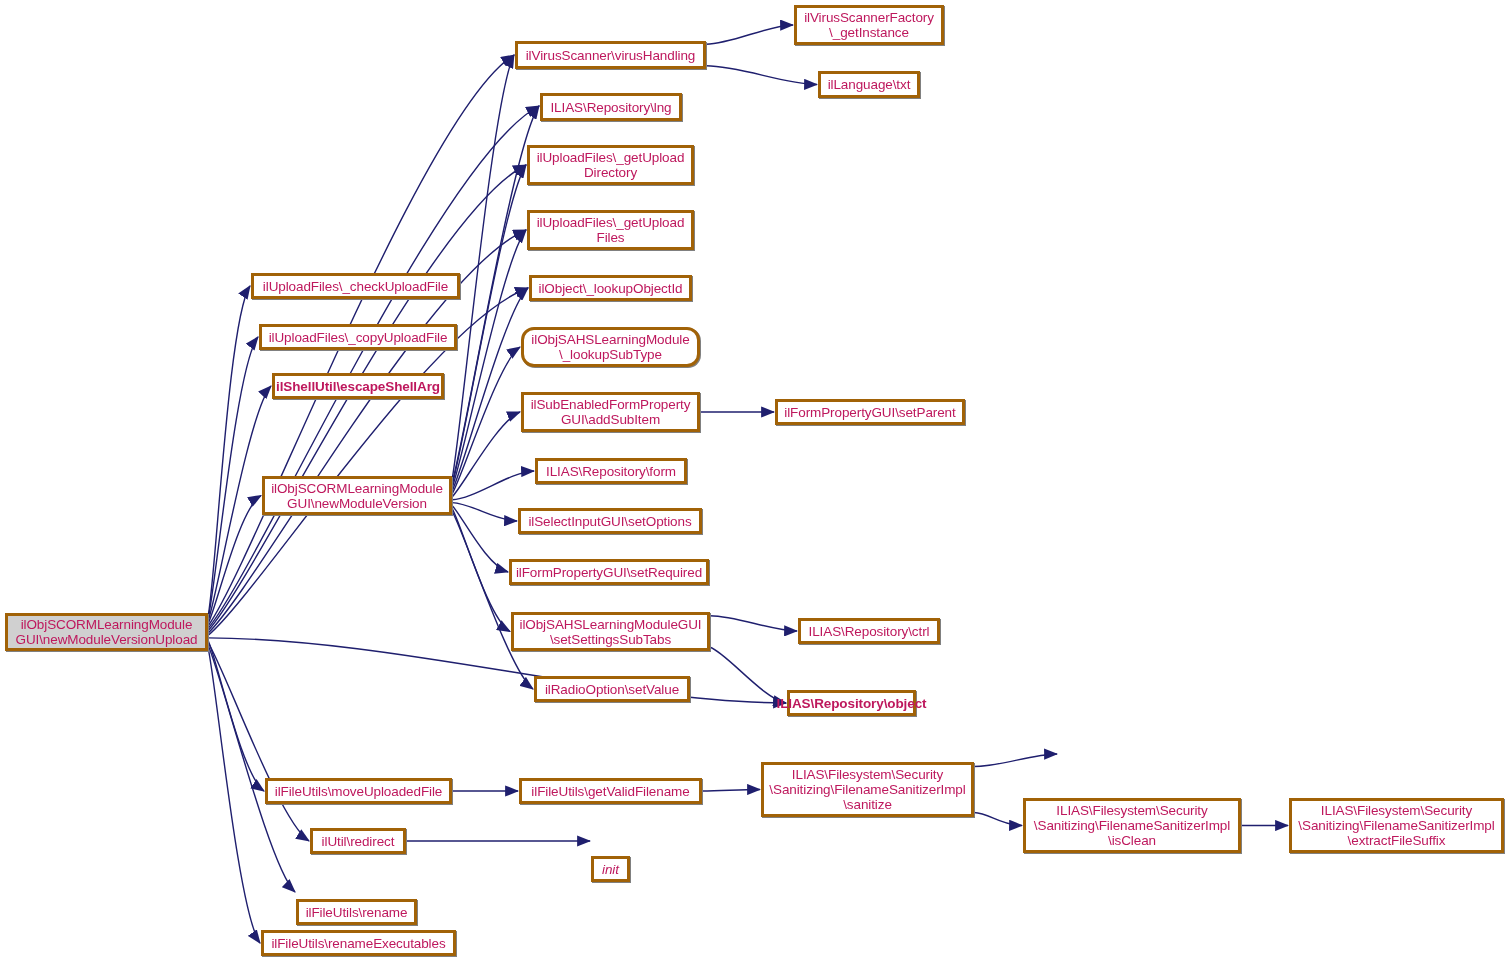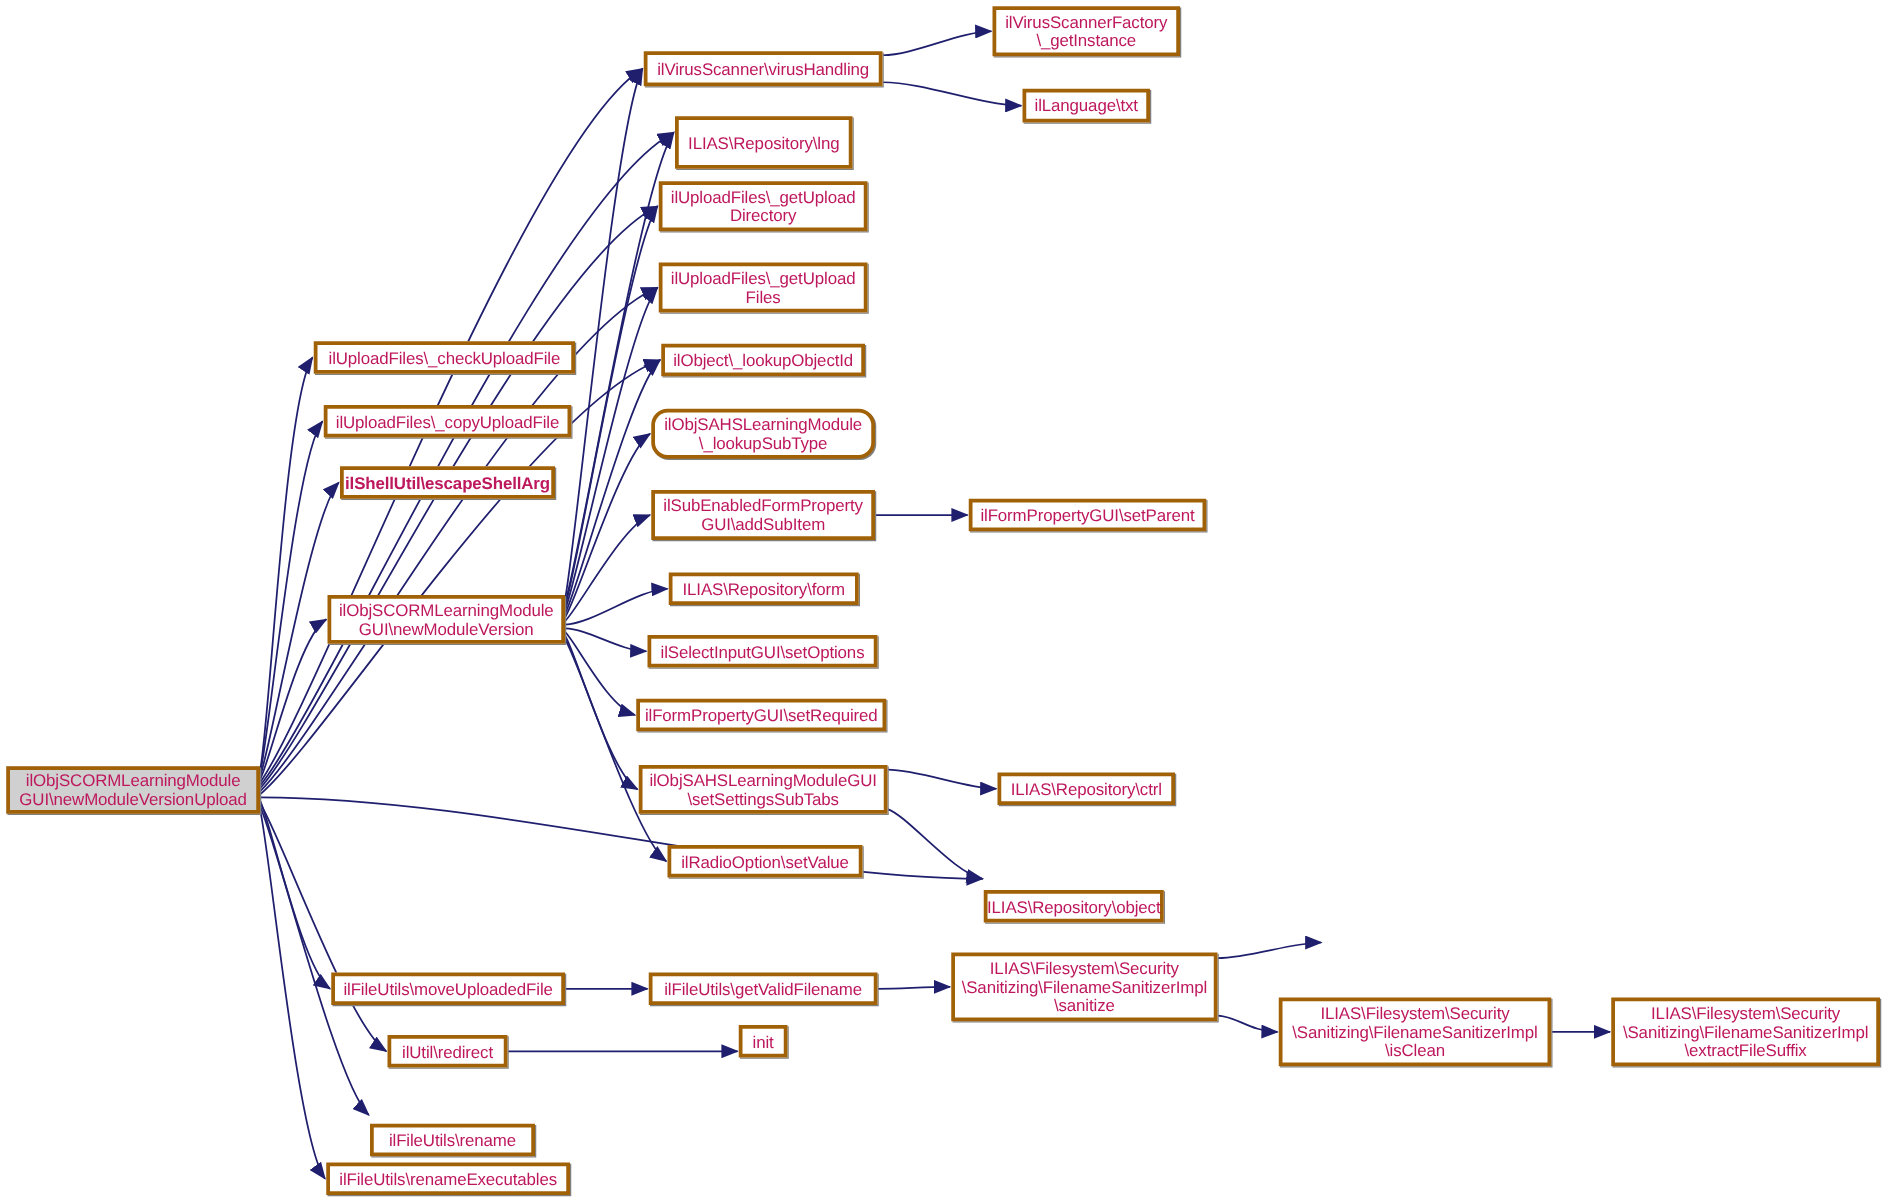--- a/index.html
+++ b/index.html
@@ -97,47 +97,47 @@
 GUI\newModuleVersionUpload</div>
     <div class="node" style="left: 251px; top: 273px; width: 209px; height: 26px;">ilUploadFiles\_checkUploadFile</div>
     <div class="node" style="left: 259px; top: 324px; width: 198px; height: 26px;">ilUploadFiles\_copyUploadFile</div>
     <div class="node" style="left: 272px; top: 373px; width: 172px; height: 26px; font-weight: bold;">ilShellUtil\escapeShellArg</div>
     <div class="node" style="left: 262px; top: 476px; width: 190px; height: 39px;">ilObjSCORMLearningModule
 GUI\newModuleVersion</div>
     <div class="node" style="left: 515px; top: 41px; width: 191px; height: 28px;">ilVirusScanner\virusHandling</div>
     <div class="node" style="left: 794px; top: 5px; width: 150px; height: 40px;">ilVirusScannerFactory
 \_getInstance</div>
     <div class="node" style="left: 818px; top: 71px; width: 102px; height: 27px;">ilLanguage\txt</div>
-    <div class="node" style="left: 540px; top: 93px; width: 142px; height: 42px;">ILIAS\Repository\lng</div>
+    <div class="node" style="left: 540px; top: 93px; width: 142px; height: 28px;">ILIAS\Repository\lng</div>
     <div class="node" style="left: 527px; top: 145px; width: 167px; height: 40px;">ilUploadFiles\_getUpload
 Directory</div>
     <div class="node" style="left: 527px; top: 210px; width: 167px; height: 40px;">ilUploadFiles\_getUpload
 Files</div>
     <div class="node" style="left: 529px; top: 275px; width: 163px; height: 26px;">ilObject\_lookupObjectId</div>
     <div class="node" style="left: 521px; top: 327px; width: 179px; height: 40px; border-radius: 13px;">ilObjSAHSLearningModule
 \_lookupSubType</div>
     <div class="node" style="left: 521px; top: 392px; width: 179px; height: 40px;">ilSubEnabledFormProperty
 GUI\addSubItem</div>
     <div class="node" style="left: 775px; top: 399px; width: 190px; height: 26px;">ilFormPropertyGUI\setParent</div>
     <div class="node" style="left: 535px; top: 458px; width: 152px; height: 26px;">ILIAS\Repository\form</div>
     <div class="node" style="left: 518px; top: 508px; width: 184px; height: 26px;">ilSelectInputGUI\setOptions</div>
     <div class="node" style="left: 509px; top: 559px; width: 200px; height: 26px;">ilFormPropertyGUI\setRequired</div>
     <div class="node" style="left: 511px; top: 612px; width: 199px; height: 39px;">ilObjSAHSLearningModuleGUI
 \setSettingsSubTabs</div>
     <div class="node" style="left: 798px; top: 618px; width: 142px; height: 26px;">ILIAS\Repository\ctrl</div>
     <div class="node" style="left: 534px; top: 676px; width: 156px; height: 26px;">ilRadioOption\setValue</div>
-    <div class="node" style="left: 787px; top: 712px; width: 144px; height: 26px;">ILIAS\Repository\object</div>
+    <div class="node" style="left: 787px; top: 690px; width: 129px; height: 26px; font-weight: bold;">ILIAS\Repository\object</div>
     <div class="node" style="left: 265px; top: 778px; width: 187px; height: 26px;">ilFileUtils\moveUploadedFile</div>
     <div class="node" style="left: 519px; top: 778px; width: 183px; height: 26px;">ilFileUtils\getValidFilename</div>
     <div class="node" style="left: 761px; top: 762px; width: 213px; height: 55px;">ILIAS\Filesystem\Security
 \Sanitizing\FilenameSanitizerImpl
 \sanitize</div>
     <div class="node" style="left: 1023px; top: 798px; width: 218px; height: 55px;">ILIAS\Filesystem\Security
 \Sanitizing\FilenameSanitizerImpl
 \isClean</div>
     <div class="node" style="left: 1289px; top: 798px; width: 215px; height: 55px;">ILIAS\Filesystem\Security
 \Sanitizing\FilenameSanitizerImpl
 \extractFileSuffix</div>
     <div class="node" style="left: 310px; top: 828px; width: 96px; height: 26px;">ilUtil\redirect</div>
-    <div class="node" style="left: 591px; top: 820px; width: 39px; height: 26px;">init</div>
-    <div class="node" style="left: 296px; top: 899px; width: 132px; height: 26px;">ilFileUtils\rename</div>
+    <div class="node" style="left: 591px; top: 856px; width: 39px; height: 26px; font-style: italic;">init</div>
+    <div class="node" style="left: 296px; top: 899px; width: 121px; height: 26px;">ilFileUtils\rename</div>
     <div class="node" style="left: 261px; top: 930px; width: 195px; height: 26px;">ilFileUtils\renameExecutables</div>
   </div>
 
 </body></html>

